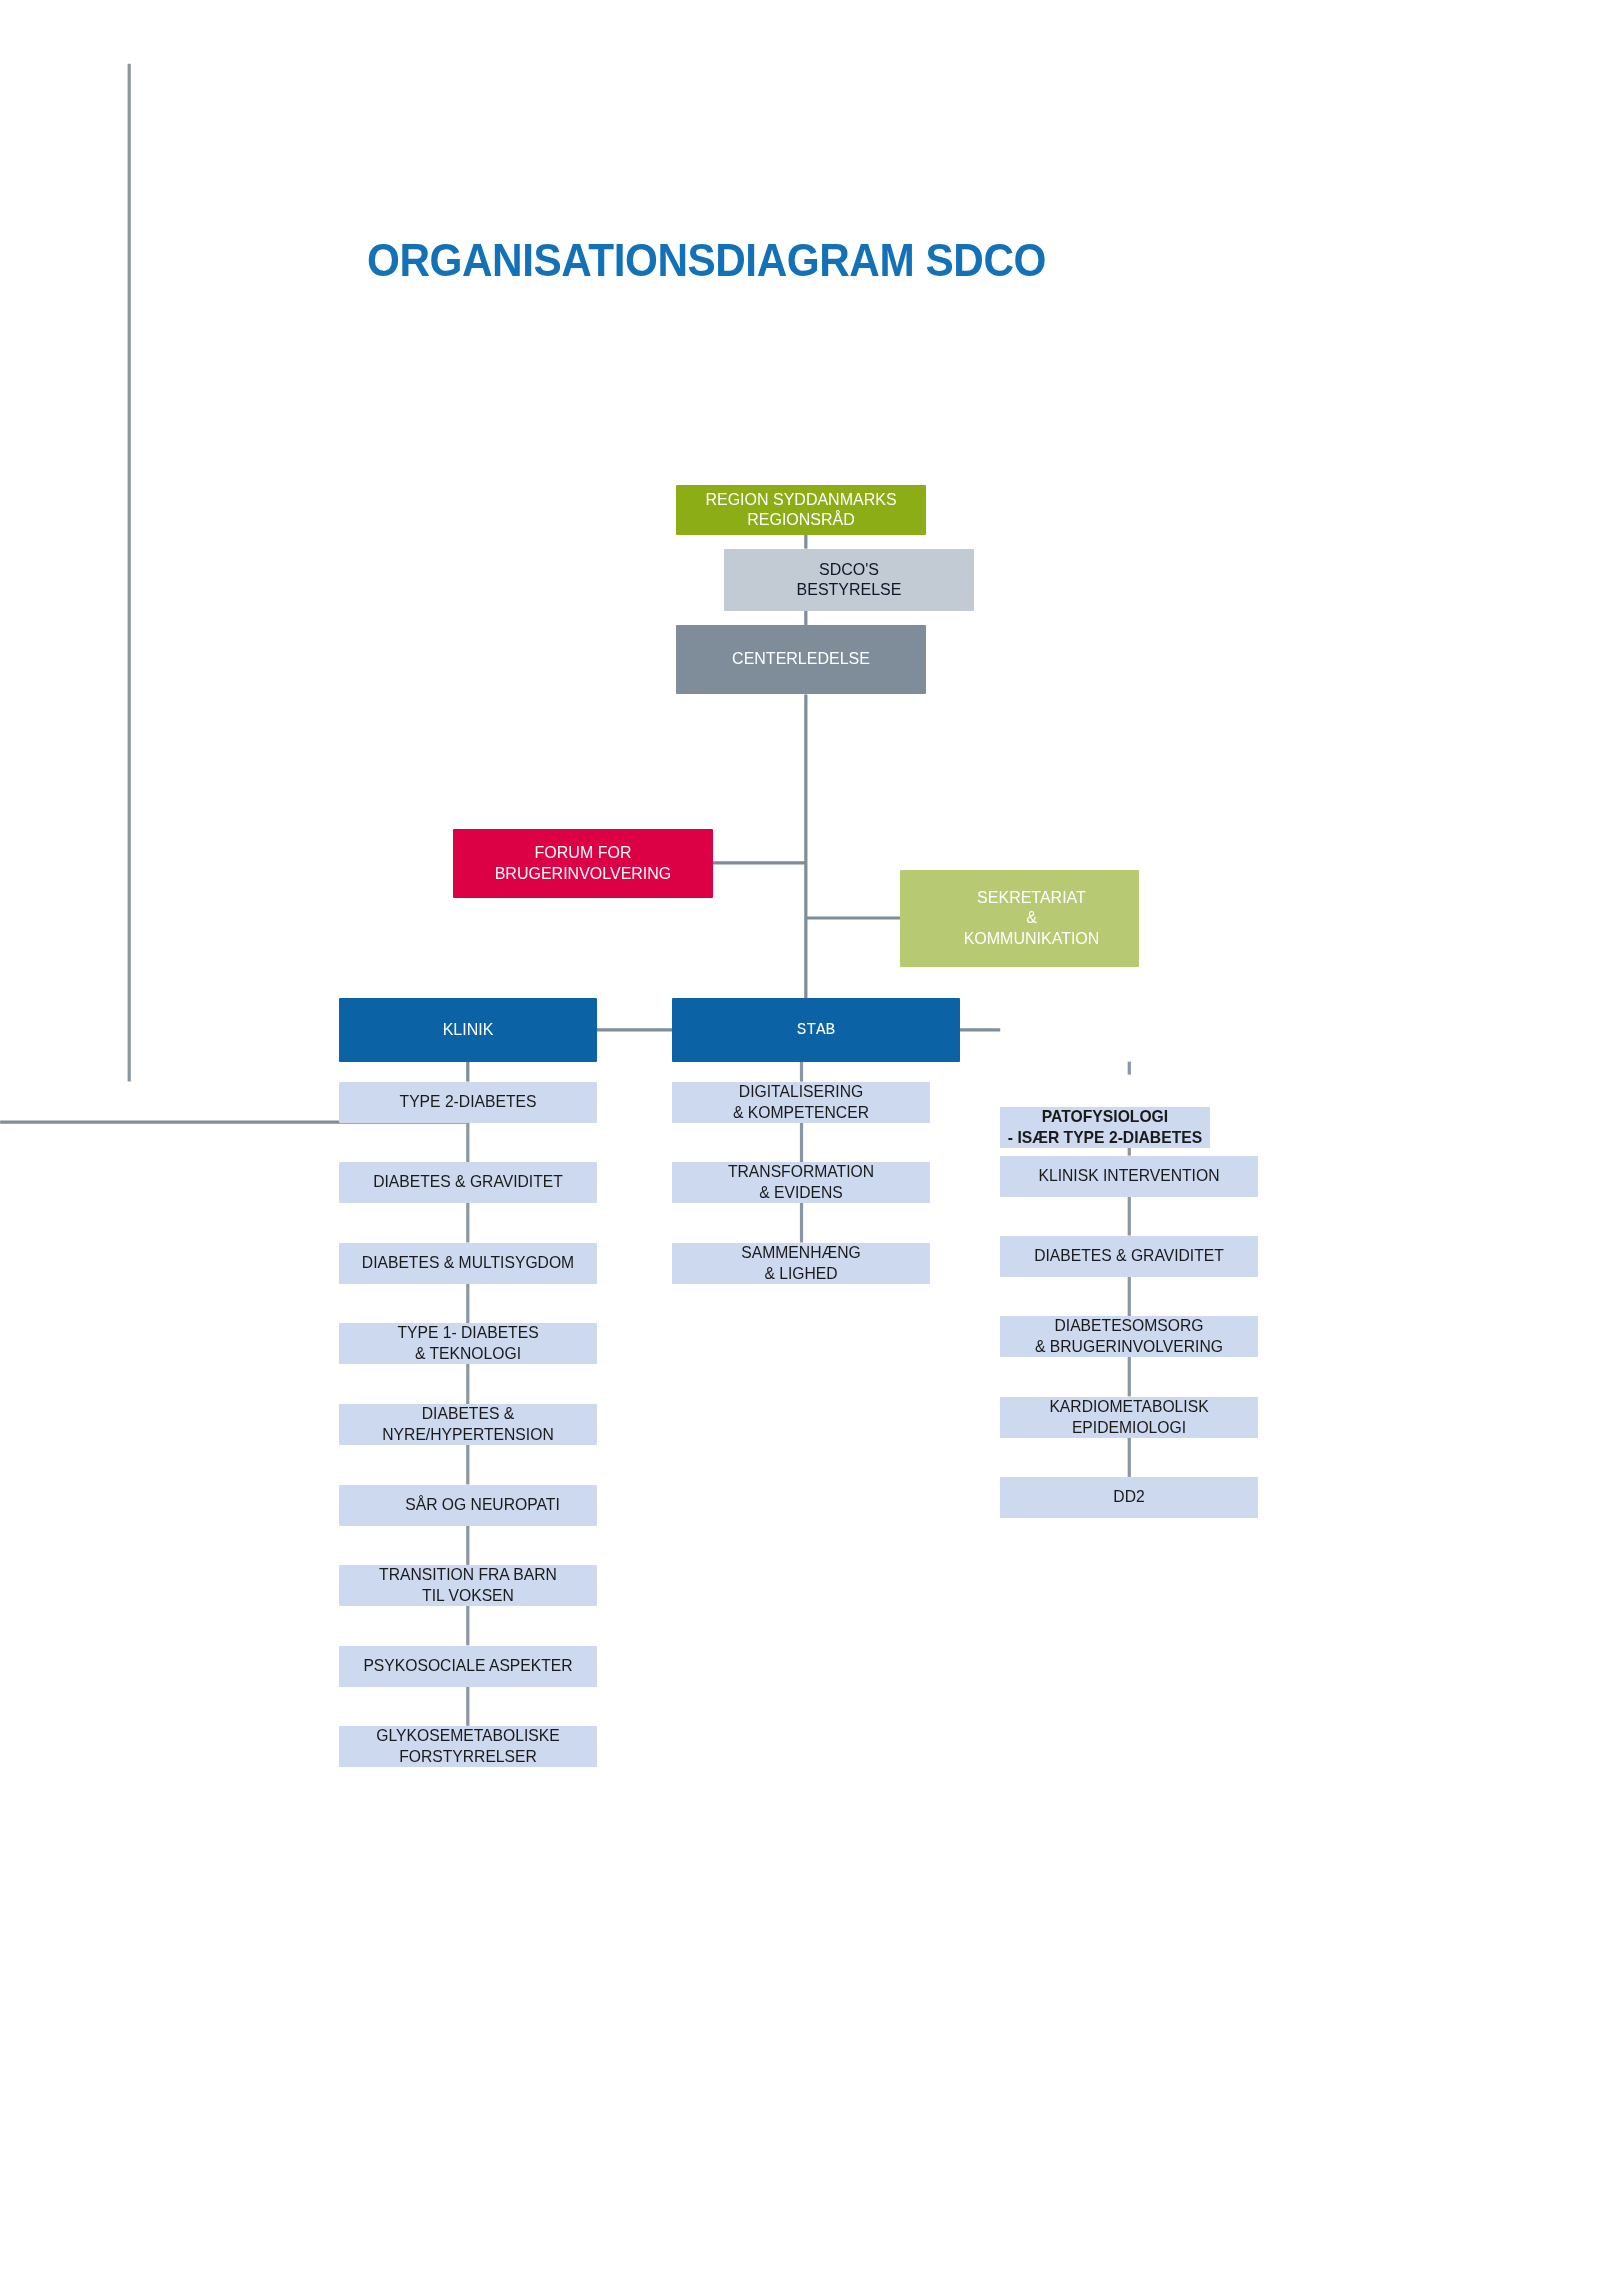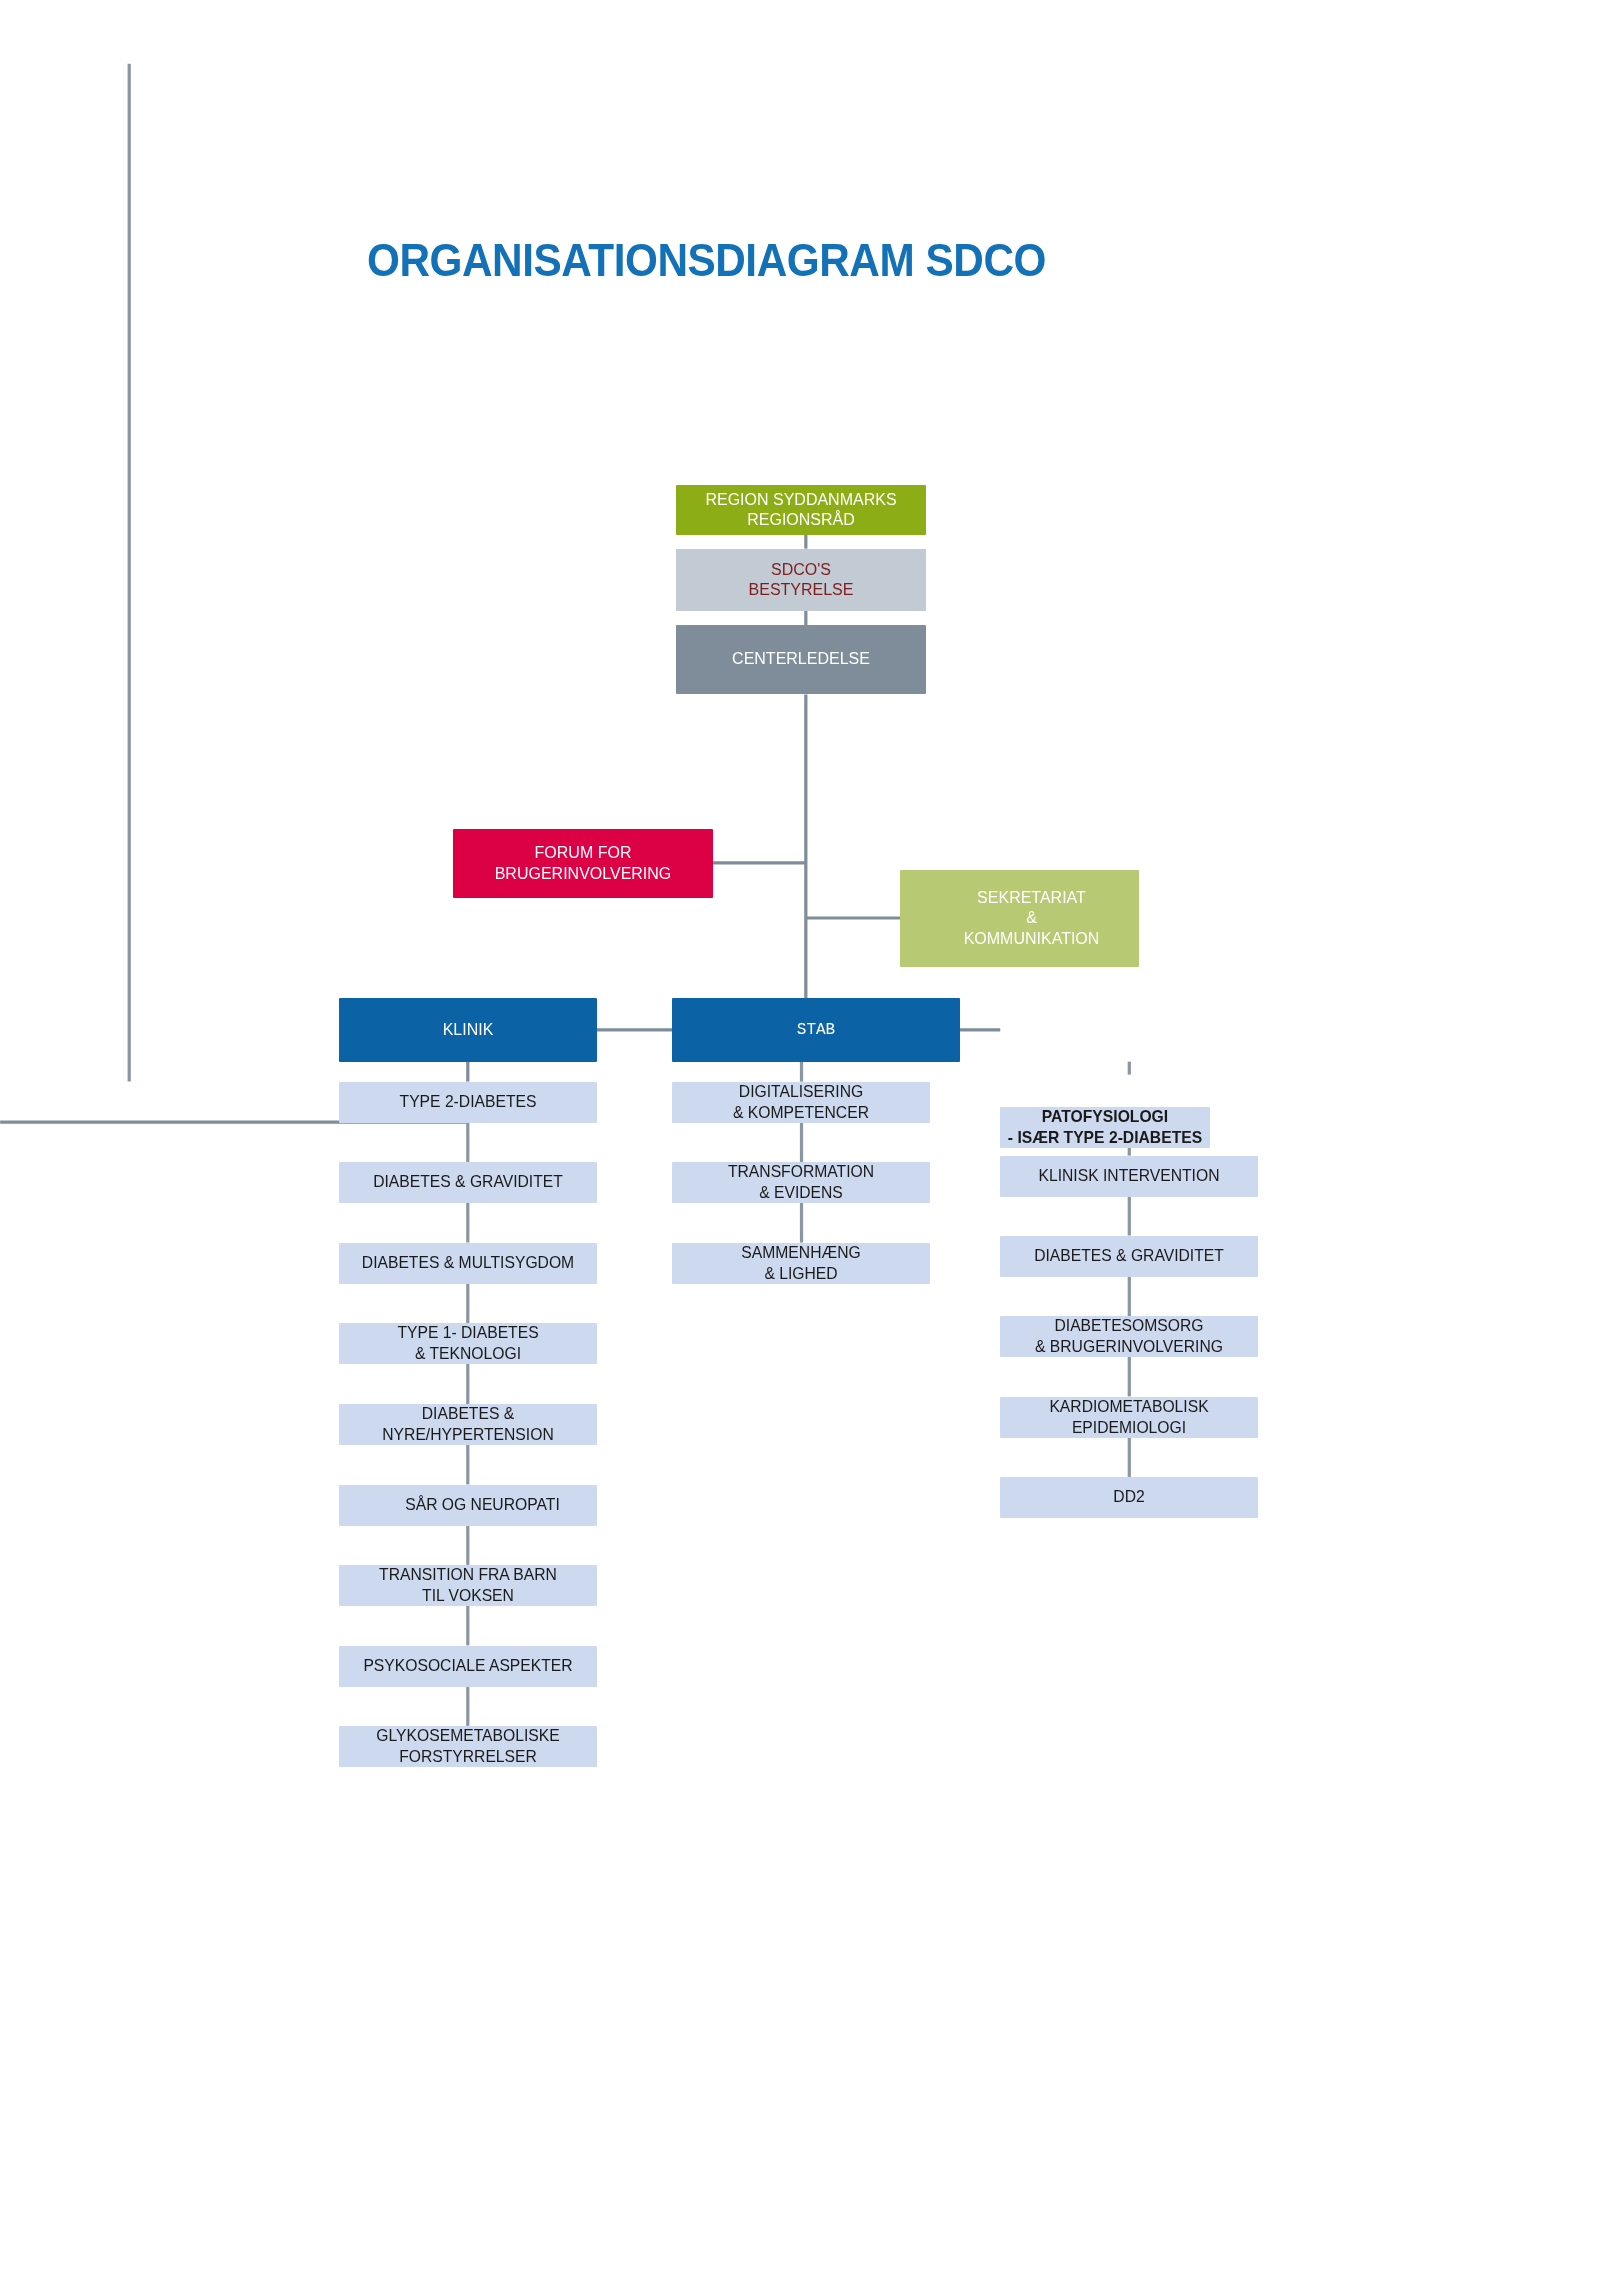--- a/index.html
+++ b/index.html
@@ -48,21 +48,21 @@
     border-radius: 1px;
     display: flex;
     align-items: center;
     justify-content: center;
     text-align: center;
     line-height: 1.28;
     white-space: pre-line;
   }
 
   .node.green    { background: #8DAD17; color: #ffffff; font-size: 16px; }
-  .node.lgray    { background: #C2CAD4; color: #7f1d1d; font-size: 16px; }
+  .node.lgray    { background: #C2CAD4; color: #0f172a; font-size: 16px; margin-left: 48px; }
   .node.dgray    { background: #7F8D9A; color: #ffffff; font-size: 16px; }
   .node.pink     { background: #DC0044; color: #ffffff; font-size: 16px; }
   .node.olive    { background: #B7C972; color: #ffffff; font-size: 16px; }
   .node.blue     { background: #0B63A5; color: #ffffff; font-size: 16px; }
   .node.item     { background: #CDD9EE; color: #1a1a1a; font-size: 15.7px; }
 
   .col-wrap { position: absolute; }
 </style>
 </head>
 <body>

